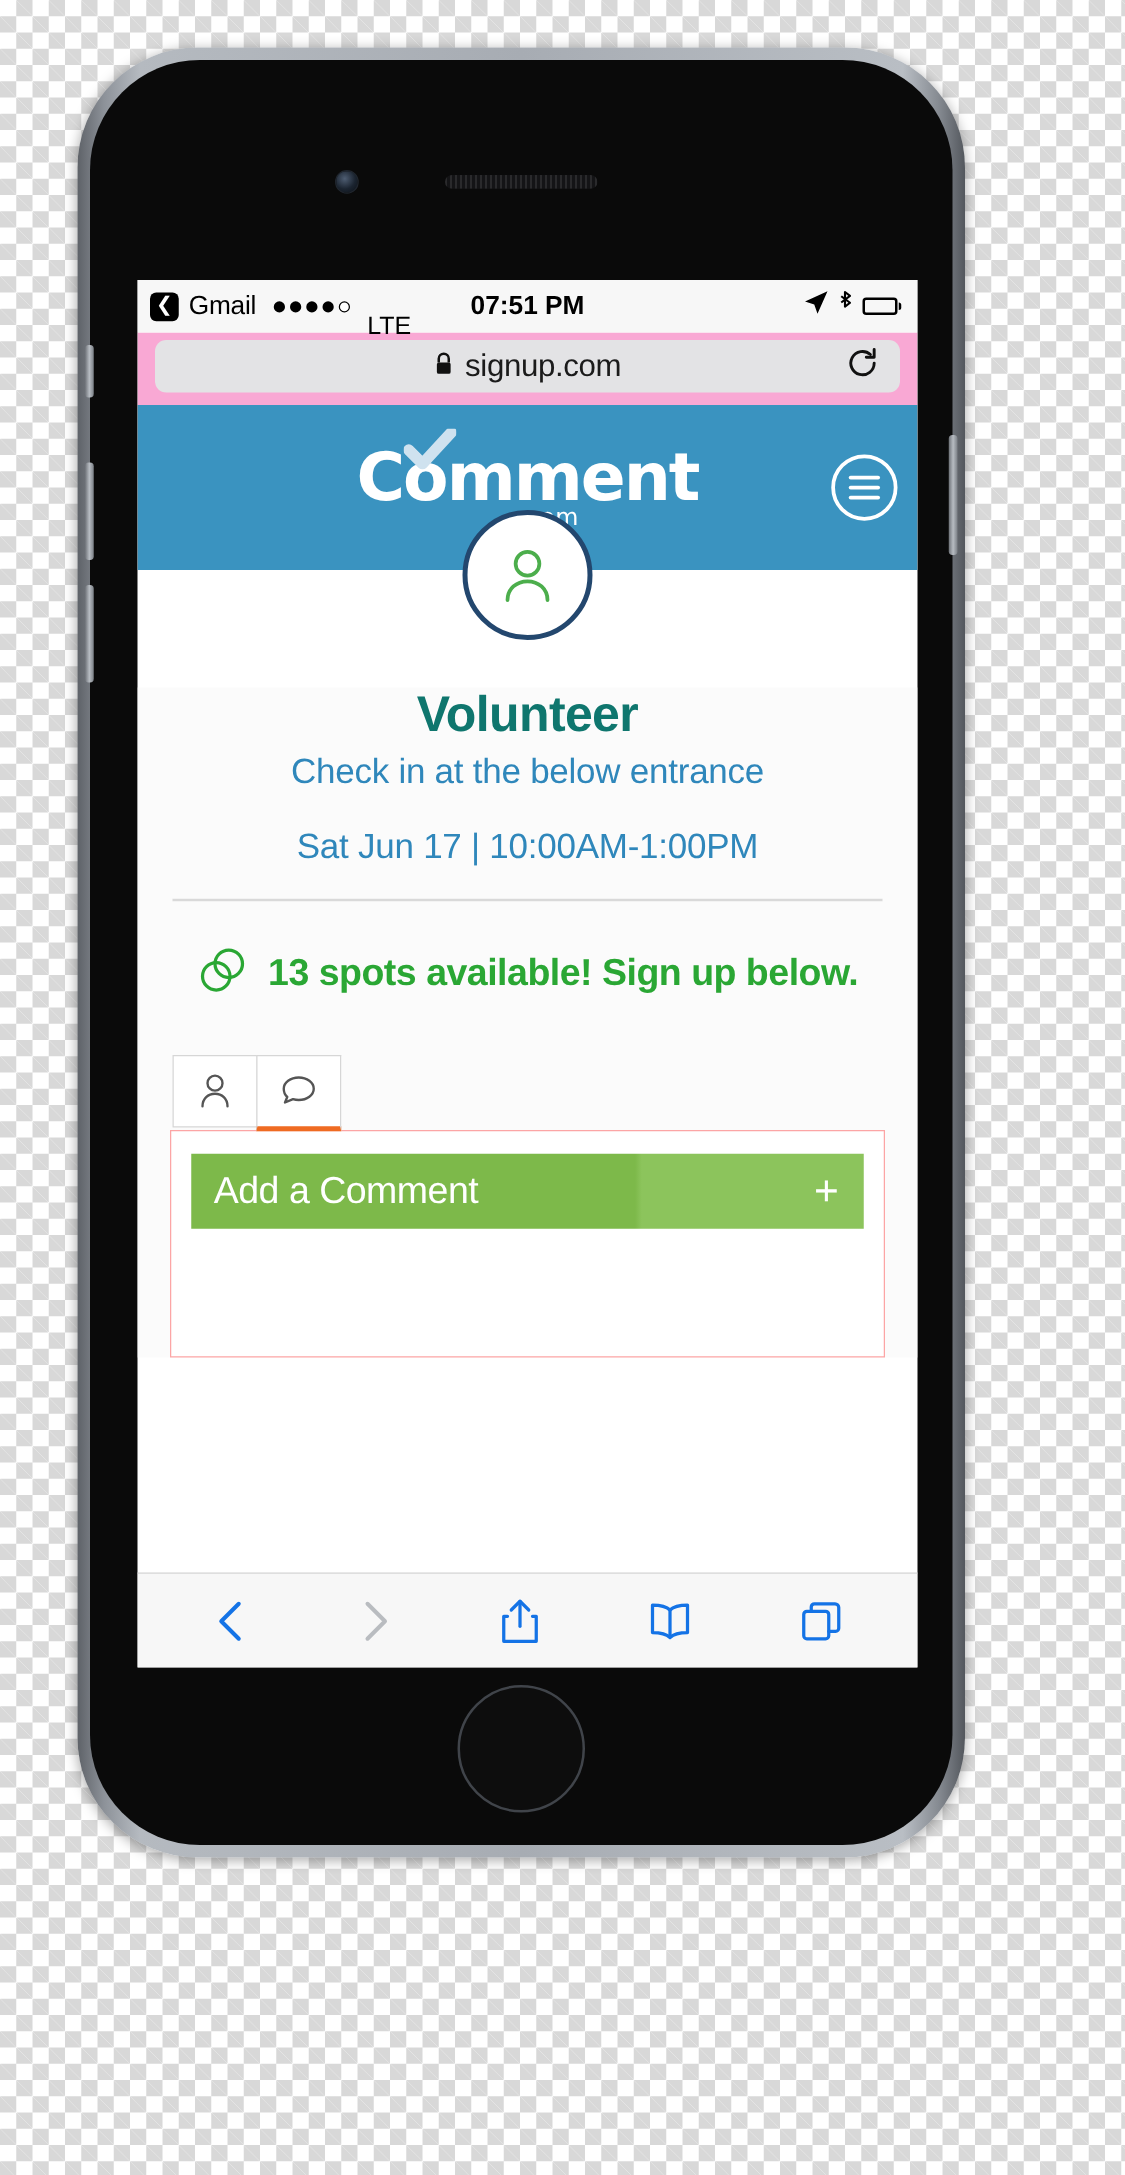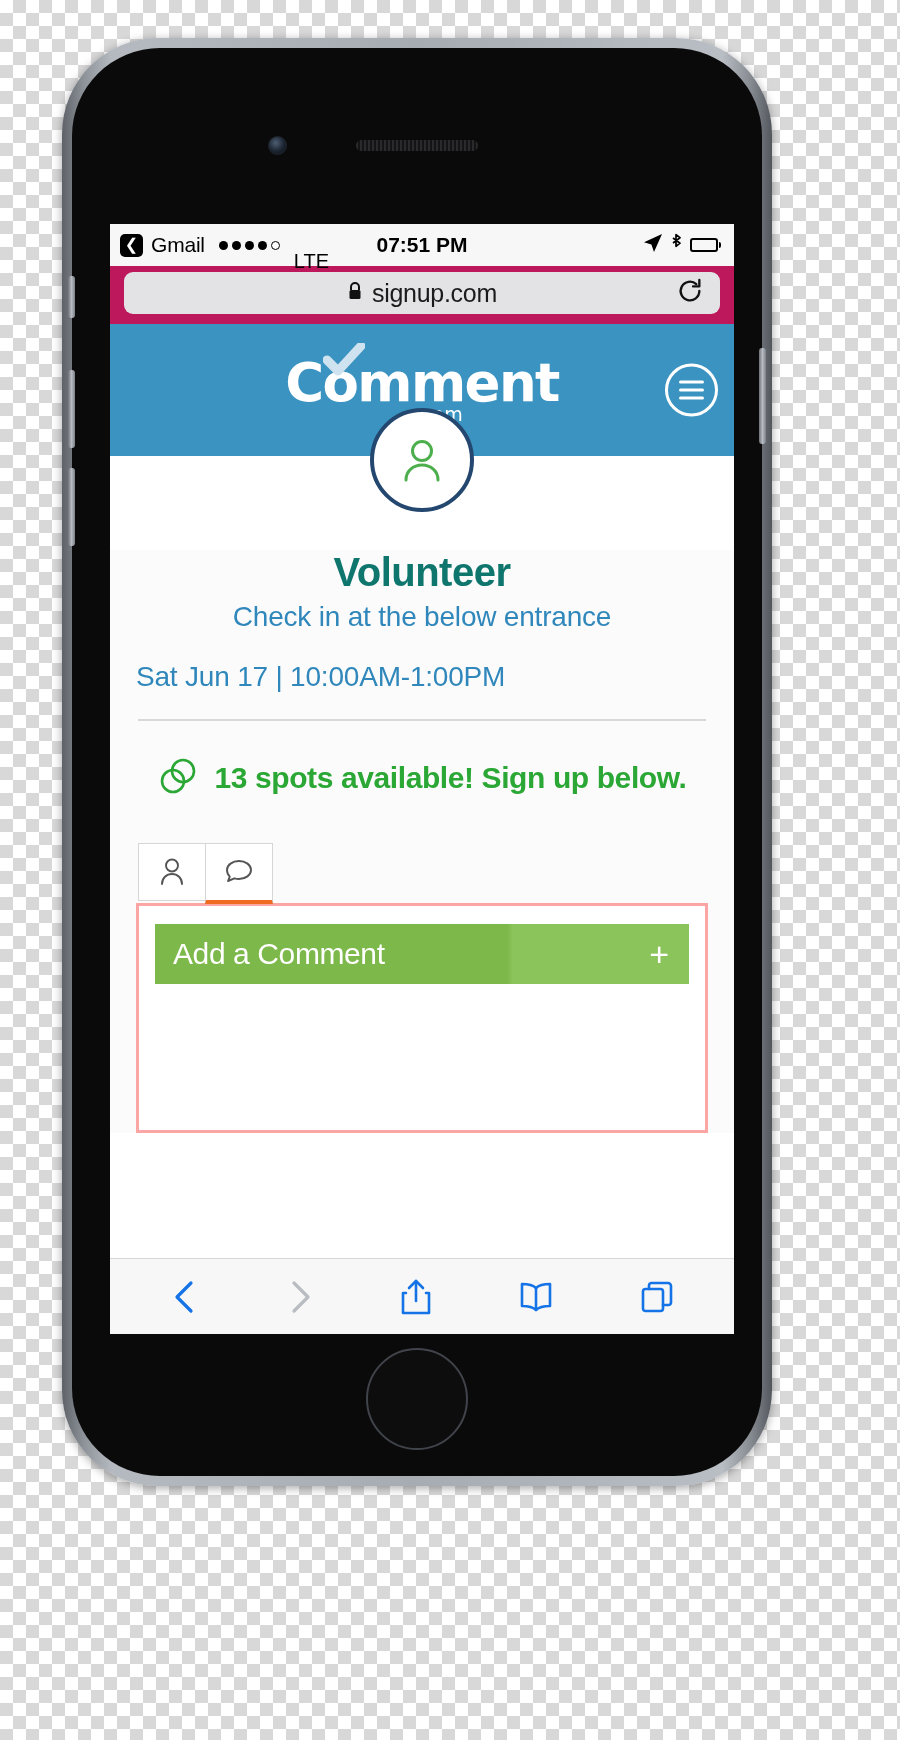--- a/index.html
+++ b/index.html
@@ -96,21 +96,21 @@
     position: absolute; left: 50%; transform: translateX(-50%);
     font-weight: bold; font-size: 21px;
   }
   .sb-right { margin-left: auto; display: flex; align-items: center; gap: 7px; }
   .batt { display: flex; align-items: center; }
   .batt-body { width: 28px; height: 14px; border: 2px solid #000; border-radius: 3px; padding: 1.5px; }
   .batt-fill { height: 100%; width: 62%; background: #000; border-radius: 1px; }
   .batt-cap { width: 2.5px; height: 6px; background: #000; border-radius: 0 2px 2px 0; margin-left: 1px; }
 
   
-  .urlbar-wrap { background: #be185d; padding: 6px 14px 10px; }
+  .urlbar-wrap { background: #f9a8d4; padding: 6px 14px 10px; }
   .urlbar {
     position: relative;
     height: 42px; background: #e3e3e5; border-radius: 9px;
     display: flex; align-items: center; justify-content: center; gap: 9px;
   }
   .url-text { font-size: 25px; color: #1b1b1b; letter-spacing: -.3px; }
   .reload { position: absolute; right: 16px; top: 50%; transform: translateY(-50%); }
 
   
   .brand {
@@ -156,21 +156,21 @@
   .title {
     text-align: center; color: #0f766e;
     font-size: 40px; font-weight: bold; letter-spacing: -.5px;
     margin-top: 38px;
   }
   .subtitle {
     text-align: center; color: #2f87bb;
     font-size: 28px; margin-top: 6px; letter-spacing: -.2px;
   }
   .when {
-    color: #2f87bb;
+    text-align: center; color: #2f87bb;
     font-size: 28px; margin-top: 28px; letter-spacing: -.2px;
   }
   .divider { height: 2px; background: #d9d9d9; margin: 26px 2px 0; }
 
   .spots {
     display: flex; align-items: center; justify-content: center; gap: 15px;
     margin-top: 36px;
   }
   .spots-text { color: #2aa734; font-size: 30px; font-weight: bold; letter-spacing: -.4px; }
 
@@ -190,24 +190,24 @@
     width: 68px; height: 58px;
     border: 1px solid #d6d6d6;
     background: #fff;
     display: flex; align-items: center; justify-content: center;
     position: relative;
   }
   .tab + .tab { margin-left: -1px; }
   .tab.active { border-bottom: 4px solid #ef6b22; height: 61px; }
 
   .panel {
-    border: 3px solid #fca5a5; background: #fff;
+    border: 1px solid #fca5a5; background: #fff;
     margin-top: -1px;
     padding: 18px 16px 78px;
-    height: 230px;
+    height: 182px;
   }
   .comment-bar {
     height: 60px;
     background: linear-gradient(to right,#7db94a 0%,#7db94a 66%,#8cc45c 67%,#8cc45c 100%);
     display: flex; align-items: center; justify-content: space-between;
     padding: 0 20px 0 18px;
     color: #fff;
   }
   .comment-label { font-size: 30px; letter-spacing: -.4px; }
   .comment-plus { font-size: 34px; line-height: 1; }

